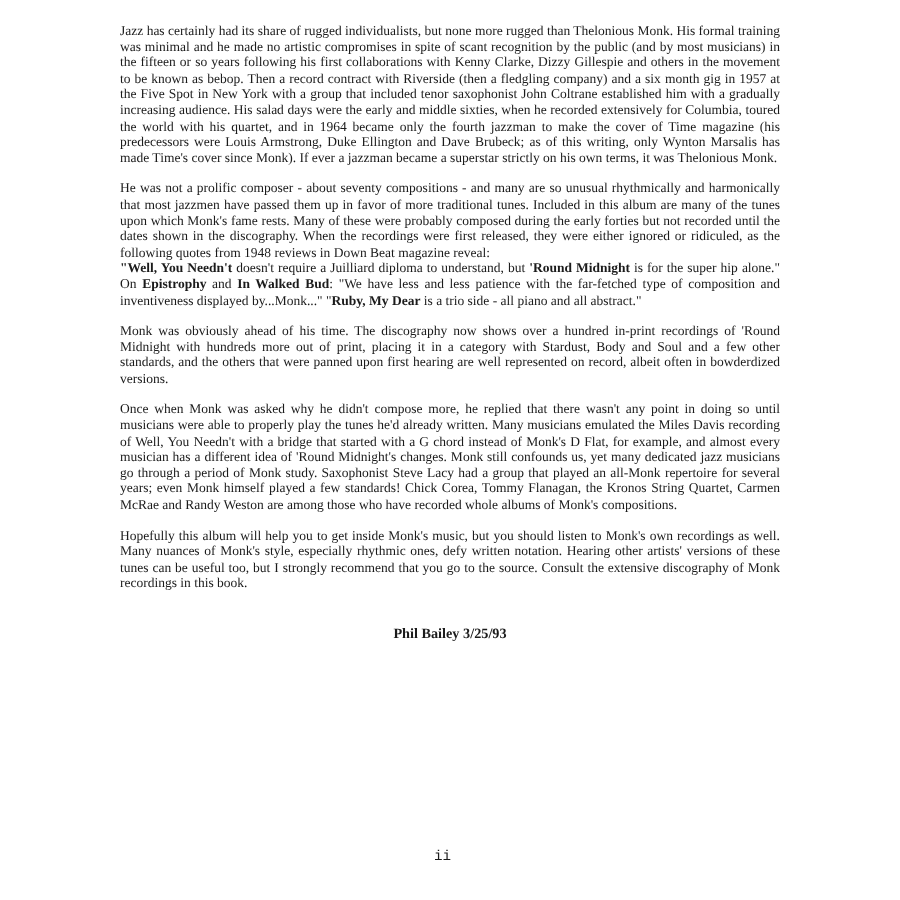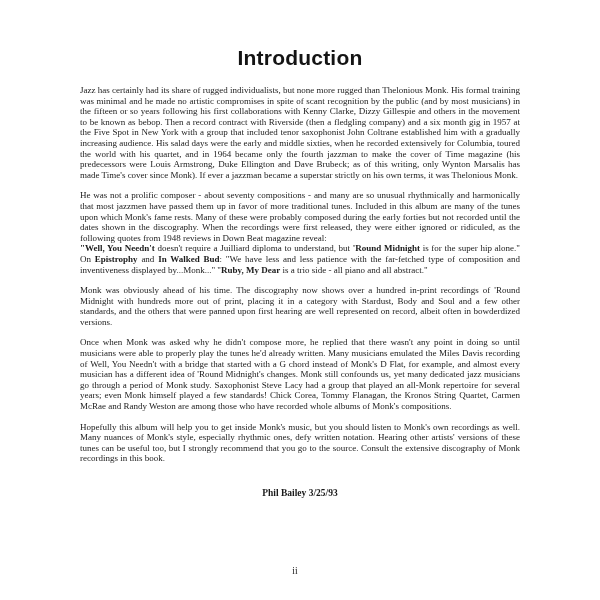--- a/index.html
+++ b/index.html
@@ -50,30 +50,29 @@
     font-weight: bold;
     font-size: 9.5px;
     color: #1b1b1b;
   }
   .page-number {
     position: absolute;
     left: 0;
     bottom: 24px;
     width: 590px;
     text-align: center;
-    font-family: Liberation Serif, serif;
+    font-family: Liberation Mono, monospace;
     font-size: 9.5px;
     color: #1b1b1b;
   }
 </style>
 </head>
 <body>
 
 <div class="page">
-  <h1 class="doc-title">Introduction</h1>
 
   <div class="doc-body">
       <p class="para"><span>Jazz has certainly had its share of rugged individualists, but none more rugged than Thelonious Monk. His formal training was minimal and he made no artistic compromises in spite of scant recognition by the public (and by most musicians) in the fifteen or so years following his first collaborations with Kenny Clarke, Dizzy Gillespie and others in the movement to be known as bebop. Then a record contract with Riverside (then a fledgling company) and a six month gig in 1957 at the Five Spot in New York with a group that included tenor saxophonist John Coltrane established him with a gradually increasing audience. His salad days were the early and middle sixties, when he recorded extensively for Columbia, toured the world with his quartet, and in 1964 became only the fourth jazzman to make the cover of Time magazine (his predecessors were Louis Armstrong, Duke Ellington and Dave Brubeck; as of this writing, only Wynton Marsalis has made Time's cover since Monk). If ever a jazzman became a superstar strictly on his own terms, it was Thelonious Monk.</span></p>
       <p class="para"><span>He was not a prolific composer - about seventy compositions - and many are so unusual rhythmically and harmonically that most jazzmen have passed them up in favor of more traditional tunes. Included in this album are many of the tunes upon which Monk's fame rests. Many of these were probably composed during the early forties but not recorded until the dates shown in the discography. When the recordings were first released, they were either ignored or ridiculed, as the following quotes from 1948 reviews in Down Beat magazine reveal:</span><br><span class="bold">"Well, You Needn't</span><span> doesn't require a Juilliard diploma to understand, but </span><span class="bold">'Round Midnight</span><span> is for the super hip alone." On </span><span class="bold">Epistrophy</span><span> and </span><span class="bold">In Walked Bud</span><span>: "We have less and less patience with the far-fetched type of composition and inventiveness displayed by...Monk..."  "</span><span class="bold">Ruby, My Dear</span><span> is a trio side - all piano and all abstract."</span></p>
       <p class="para"><span>Monk was obviously ahead of his time. The discography now shows over a hundred in-print recordings of 'Round Midnight with hundreds more out of print, placing it in a category with Stardust, Body and Soul and a few other standards, and the others that were panned upon first hearing are well represented on record, albeit often in bowderdized versions.</span></p>
       <p class="para"><span>Once when Monk was asked why he didn't compose more, he replied that there wasn't any point in doing so until musicians were able to properly play the tunes he'd already written. Many  musicians emulated the Miles Davis recording of Well, You Needn't with a bridge that started with a G chord instead of Monk's D Flat, for example, and almost every musician has a different idea of 'Round Midnight's changes. Monk still confounds us, yet many dedicated jazz musicians go through a period of Monk study. Saxophonist Steve Lacy had a group that played an all-Monk repertoire for several years; even Monk himself played a few standards! Chick Corea, Tommy Flanagan, the Kronos String Quartet, Carmen McRae and Randy Weston are among those who have recorded whole albums of Monk's compositions.</span></p>
       <p class="para"><span>Hopefully this album will help you to get inside Monk's music, but you should listen to Monk's own recordings as well. Many nuances of Monk's style, especially rhythmic ones, defy written notation. Hearing other artists' versions of these tunes can be useful too, but I strongly recommend that you go to the source.  Consult the extensive discography of Monk recordings in this book.</span></p>
     </div>
 
   <div class="signature">Phil Bailey 3/25/93</div>

